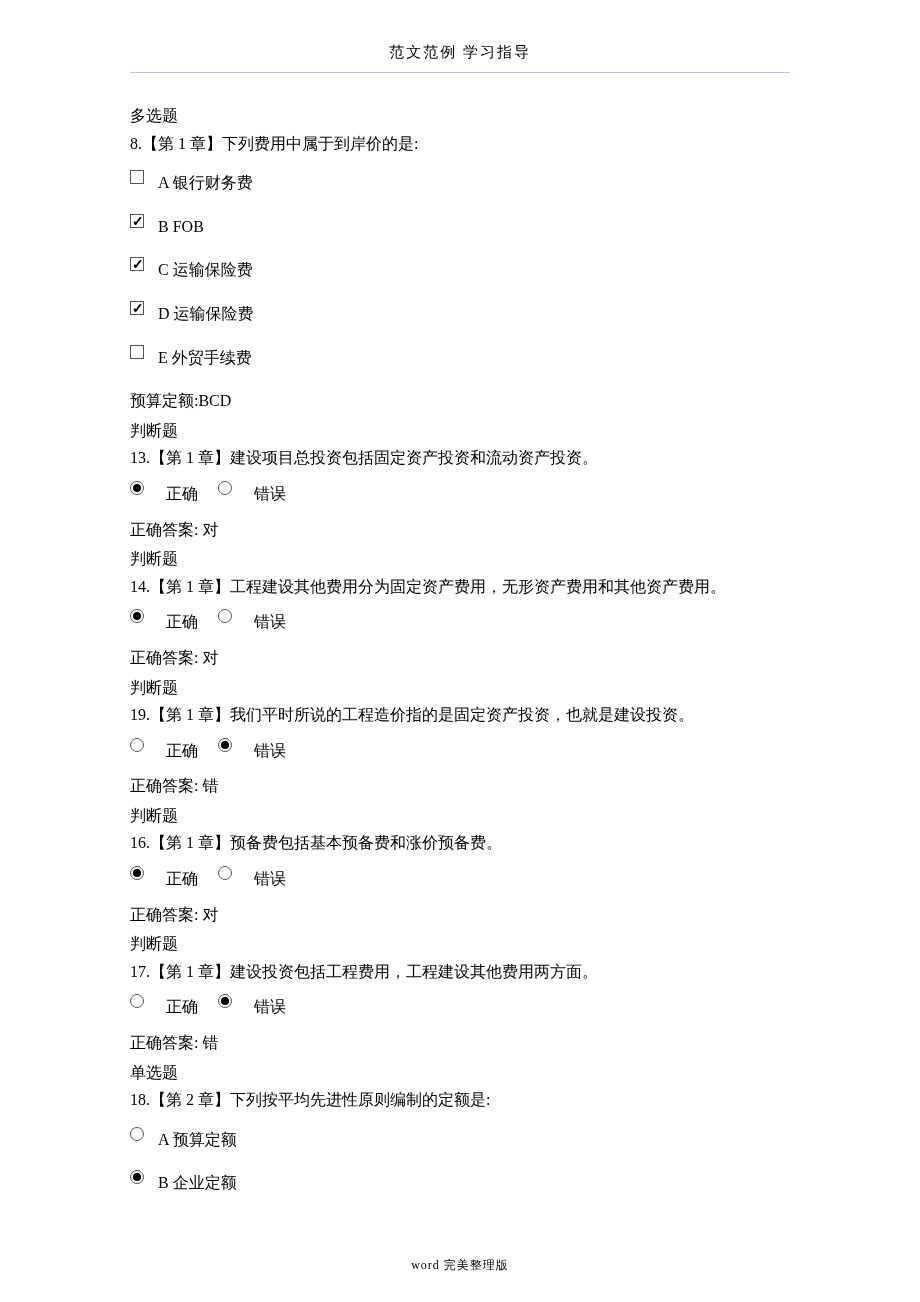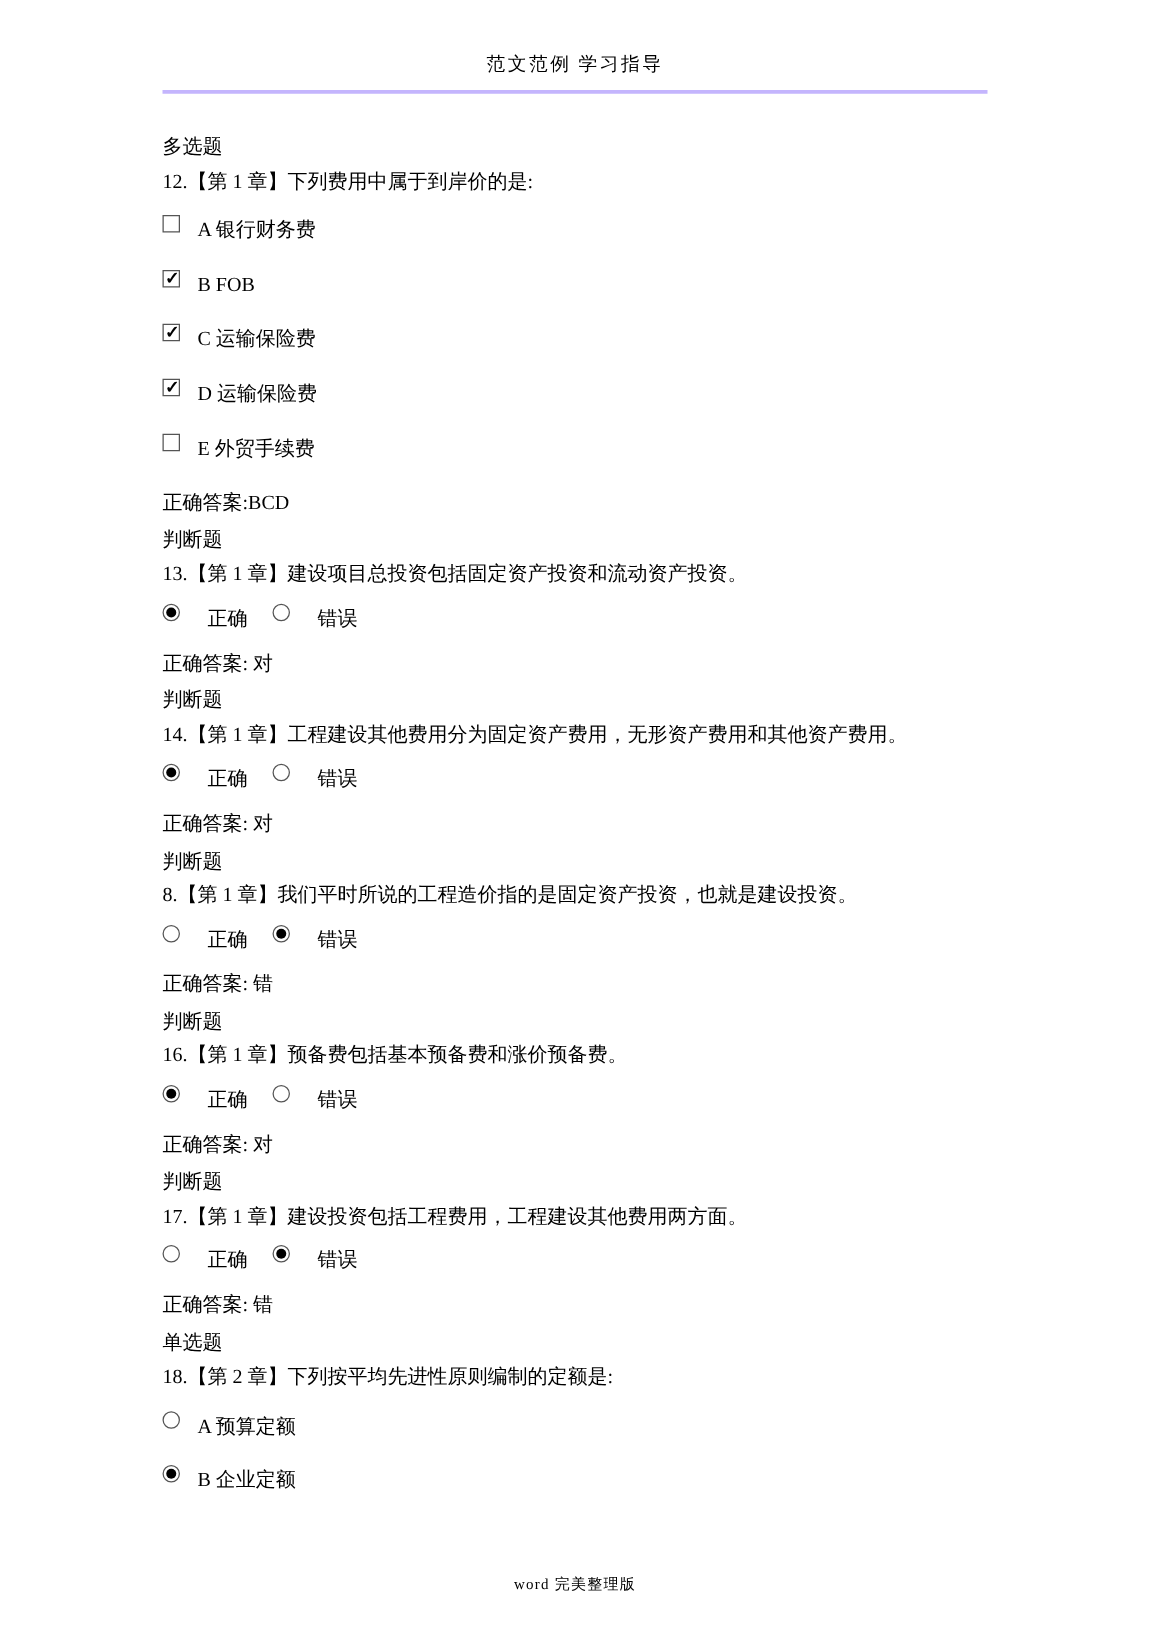--- a/index.html
+++ b/index.html
@@ -10,21 +10,21 @@
       color: #000;
       background: #fff;
       width: 920px;
       margin: 0 auto;
       padding: 40px 0;
     }
     .header {
       text-align: center;
       font-size: 15px;
       padding-bottom: 8px;
-      border-bottom: 3px solid #c4b5fd;
+      border-bottom: 1px solid #c4b5fd;
       margin: 0 130px 30px 130px;
       letter-spacing: 2px;
     }
     .content {
       margin: 0 130px;
     }
     .qtype {
       margin-top: 4px;
       margin-bottom: 2px;
       font-family: Liberation Serif, serif;
@@ -92,42 +92,42 @@
     }
   </style>
 </head>
 <body>
 
 <div class="header">范文范例   学习指导</div>
 
 <div class="content">
 
   <div class="qtype">多选题</div>
-  <div class="question">12.【第 1 章】下列费用中属于到岸价的是:</div>
+  <div class="question">8.【第 1 章】下列费用中属于到岸价的是:</div>
   <div class="option-row">
     <span class="checkbox"></span>
     <span class="option-label">A 银行财务费</span>
   </div>
   <div class="option-row">
     <span class="checkbox checked"></span>
     <span class="option-label">B FOB</span>
   </div>
   <div class="option-row">
     <span class="checkbox checked"></span>
     <span class="option-label">C 运输保险费</span>
   </div>
   <div class="option-row">
     <span class="checkbox checked"></span>
     <span class="option-label">D 运输保险费</span>
   </div>
   <div class="option-row">
     <span class="checkbox"></span>
     <span class="option-label">E 外贸手续费</span>
   </div>
-  <div class="answer">正确答案:BCD</div>
+  <div class="answer">预算定额:BCD</div>
 
   <div class="qtype">判断题</div>
   <div class="question">13.【第 1 章】建设项目总投资包括固定资产投资和流动资产投资。</div>
   <div class="options-inline">
     <span class="radio checked"></span>
     <span class="inline-label">正确</span>
     <span class="radio"></span>
     <span class="inline-label">错误</span>
   </div>
   <div class="answer">正确答案: 对</div>
@@ -136,21 +136,21 @@
   <div class="question">14.【第 1 章】工程建设其他费用分为固定资产费用，无形资产费用和其他资产费用。</div>
   <div class="options-inline">
     <span class="radio checked"></span>
     <span class="inline-label">正确</span>
     <span class="radio"></span>
     <span class="inline-label">错误</span>
   </div>
   <div class="answer">正确答案: 对</div>
 
   <div class="qtype">判断题</div>
-  <div class="question">8.【第 1 章】我们平时所说的工程造价指的是固定资产投资，也就是建设投资。</div>
+  <div class="question">19.【第 1 章】我们平时所说的工程造价指的是固定资产投资，也就是建设投资。</div>
   <div class="options-inline">
     <span class="radio"></span>
     <span class="inline-label">正确</span>
     <span class="radio checked"></span>
     <span class="inline-label">错误</span>
   </div>
   <div class="answer">正确答案: 错</div>
 
   <div class="qtype">判断题</div>
   <div class="question">16.【第 1 章】预备费包括基本预备费和涨价预备费。</div>

